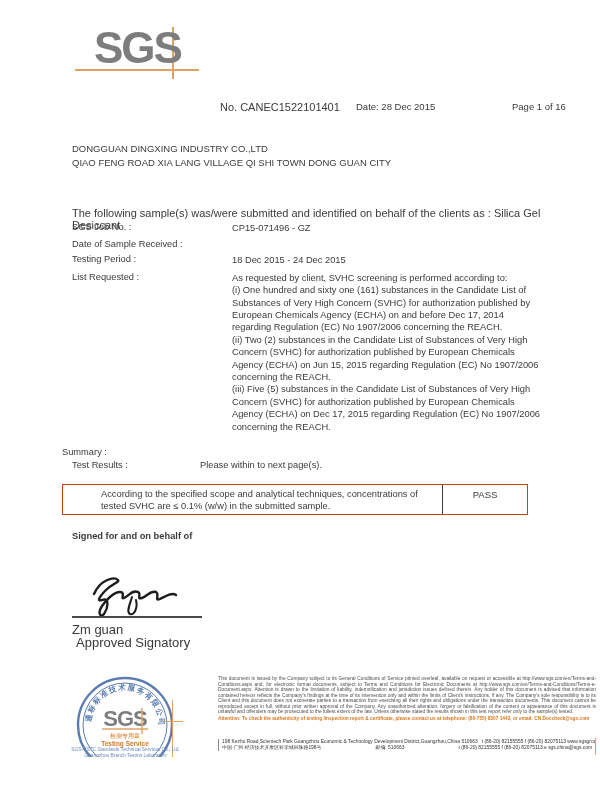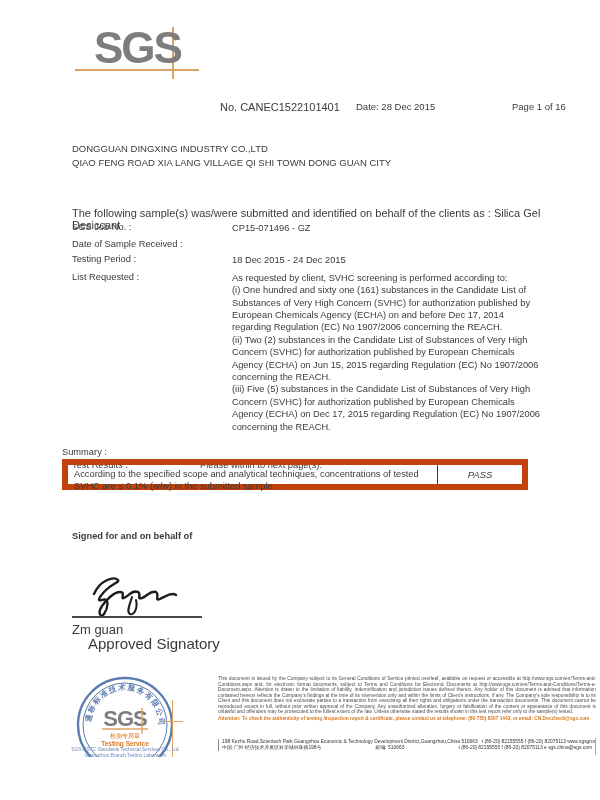--- a/index.html
+++ b/index.html
@@ -26,31 +26,31 @@
   
   .intro { position:absolute; left:72px; top:207px; font-size:11px; color:#3a3a3a; width:470px; }
   .inforows { position:absolute; left:72px; top:222px; width:470px; font-size:9.3px; color:#3a3a3a; }
   .irow { display:flex; margin-bottom:5px; }
   .irow .lbl { width:128px; flex:0 0 128px; }
   .irow .val { width:342px; white-space:pre-line; line-height:12.4px;margin-left:32px; }
   .results-row { position:absolute; left:72px; top:428px; width:470px; display:flex; font-size:9.3px; color:#3a3a3a;margin-top:32px; }
   .results-row .lbl { width:128px; flex:0 0 128px; }
   .summary-label { position:absolute; left:62px; top:447px; font-size:9.3px; color:#3a3a3a; }
   .summary-box {
-    position:absolute; left:62px; top:459px; width:466px; height:31px;
-    border:6px solid #c2410c; display:flex;
+    position:absolute; left:62px; top:484px; width:466px; height:31px;
+    border:1px solid #c2410c; display:flex;padding-left:32px;
   }
   .summary-text { flex:1 1 auto; padding:3px 6px; font-size:9.3px; line-height:12px; color:#3a3a3a; border-right:1px solid #3c3c3c; }
-  .summary-result { flex:0 0 84px; display:flex; align-items:flex-start; justify-content:center; padding-top:4px; font-size:9.5px; color:#3a3a3a;font-style:italic; }
+  .summary-result { flex:0 0 84px; display:flex; align-items:flex-start; justify-content:center; padding-top:4px; font-size:9.5px; color:#3a3a3a; }
   
   .signedfor { position:absolute; left:72px; top:530px; font-size:9.3px; line-height:13px; color:#3a3a3a;font-weight:bold; }
   .sig-svg { position:absolute; left:80px; top:570px; }
   .sig-line { position:absolute; left:72px; top:616px; width:130px; height:2px; background:#4a4a4a; }
   .sig-name { position:absolute; left:72px; top:622px; font-size:13px; color:#3a3a3a; }
-  .sig-title { position:absolute; left:88px; top:635px; font-size:15px; color:#3a3a3a; }
+  .sig-title { position:absolute; left:76px; top:635px; font-size:13px; color:#3a3a3a; }
   
   .stamp-svg { position:absolute; left:74px; top:674px; }
   .stamp-sub { position:absolute; left:48px; top:747px; width:155px; text-align:center; font-size:4.8px; line-height:5.6px; color:#6b88bb; }
   .stamp-cross-v { position:absolute; left:172px; top:700px; width:1px; height:62px; background:#e0a565; }
   .stamp-cross-h { position:absolute; left:163px; top:721px; width:20px; height:1px; background:#e0a565; }
   .disclaimer {
     position:absolute; left:218px; top:676px; width:378px;
     font-size:4.8px; line-height:5.5px; color:#4c4c4c; text-align:justify;
   }
   .attention { margin-top:1px; color:#d9781e; font-weight:bold; text-align:left; }

